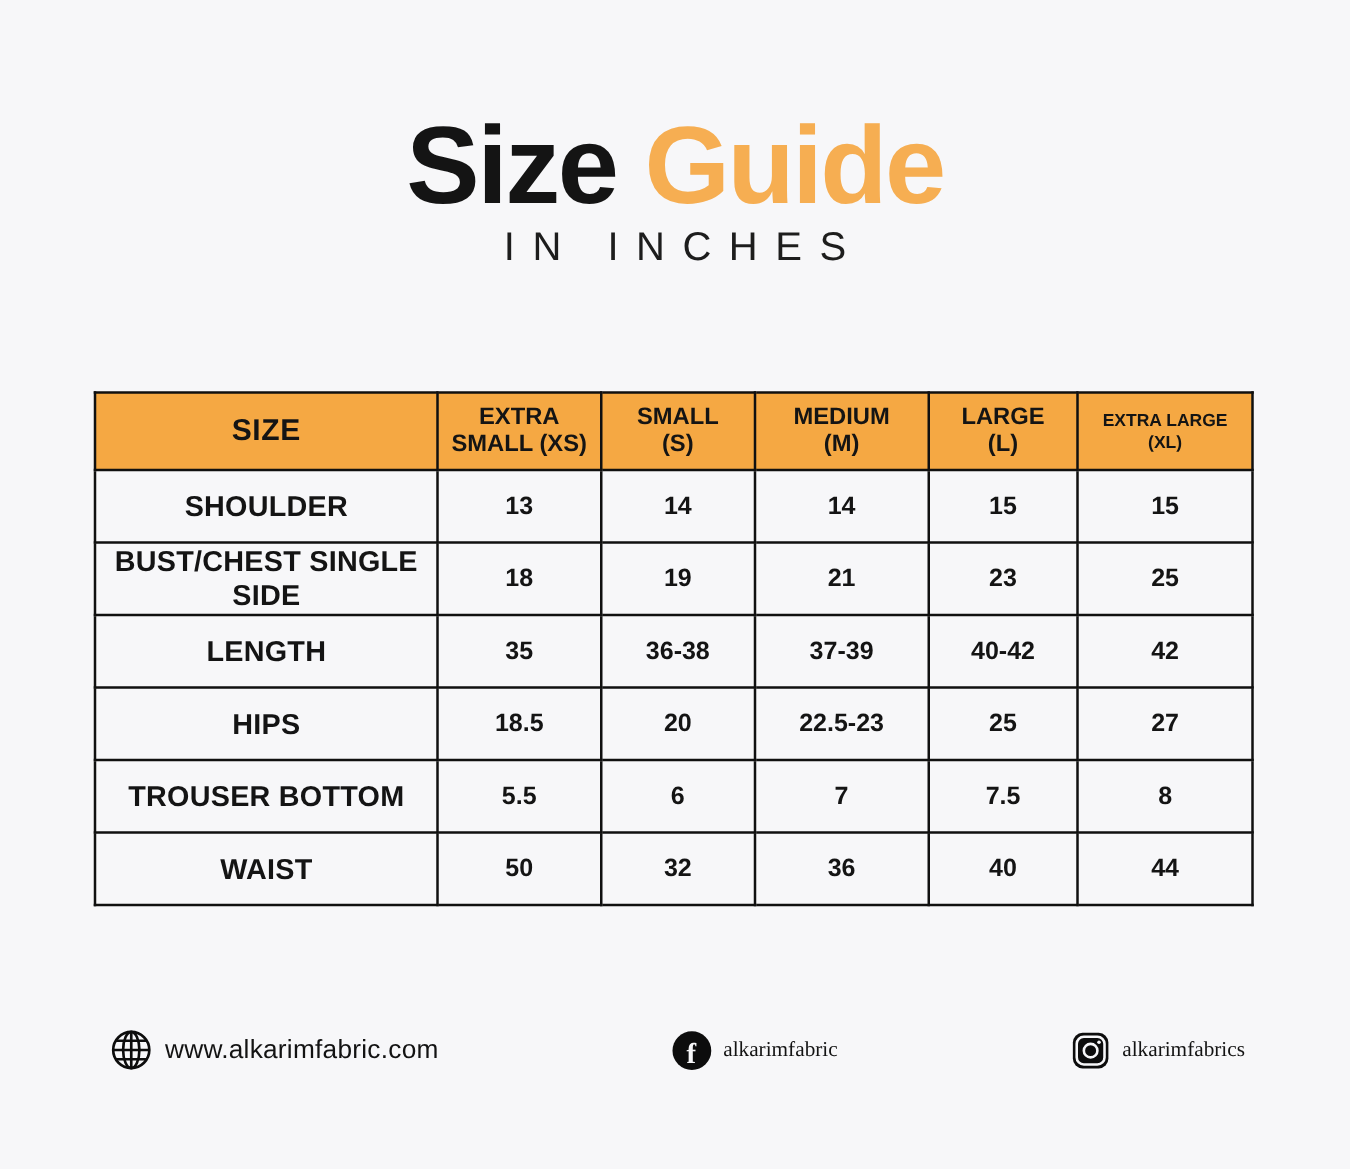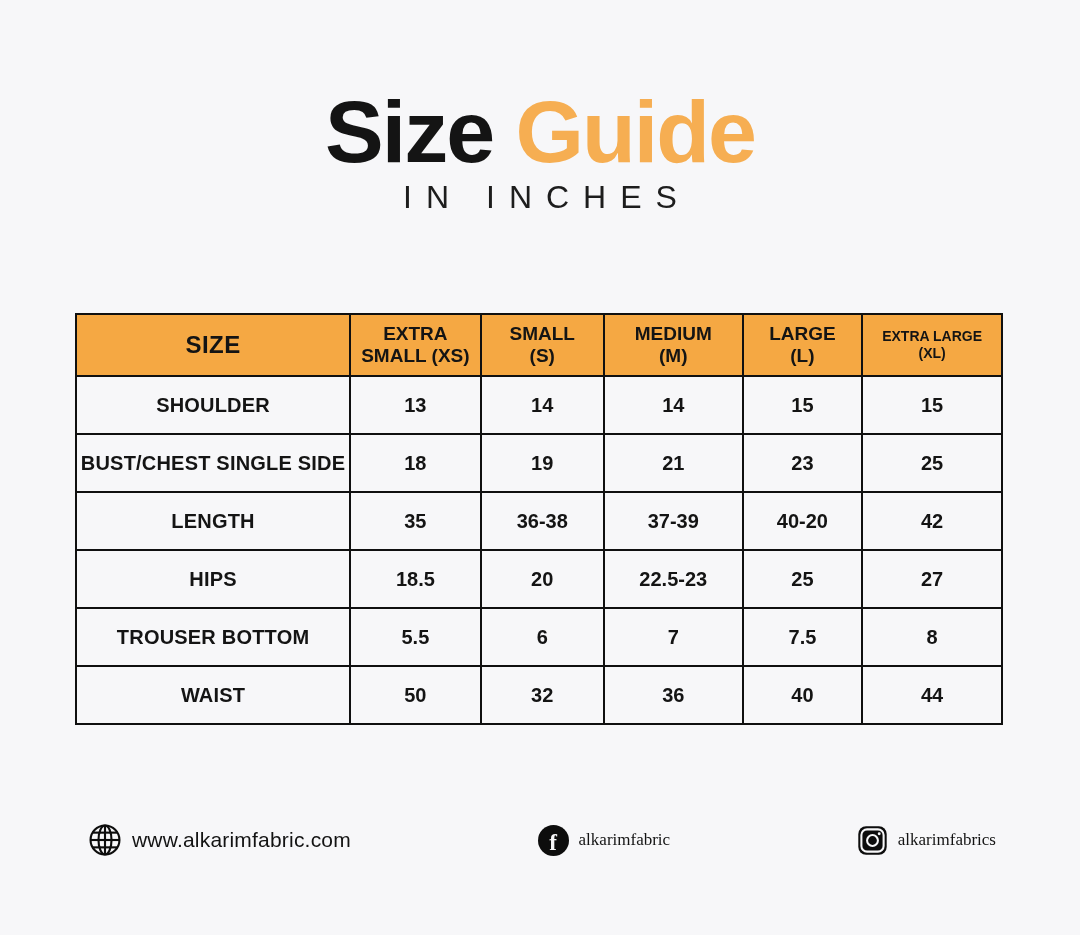--- a/index.html
+++ b/index.html
@@ -44,21 +44,21 @@
     border:2px solid #101010; text-align:center; vertical-align:middle;
     font-weight:700; color:#141414;
   }
   table.size-table thead th {
     background:#f5a843; height:62px; font-size:19px; line-height:1.18;
     padding:2px 4px;
   }
   table.size-table thead th.size-col { font-size:24px; letter-spacing:0.5px; }
   table.size-table thead th.xl-col { font-size:14px; }
   table.size-table tbody th {
-    height:58px; font-size:20px; letter-spacing:0.2px; background:transparent;
+    height:58px; font-size:23px; letter-spacing:0.2px; background:transparent;
   }
   table.size-table tbody td { height:58px; font-size:20px; }
 
   
   .footer {
     position:absolute; left:88px; right:84px; top:818px; height:44px;
     display:flex; justify-content:space-between; align-items:center;
   }
   .footer-item { display:flex; align-items:center; gap:10px;text-align:right; }
   .footer-item .icon { flex:0 0 auto; display:block; }
@@ -118,21 +118,21 @@
             <td>19</td>
             <td>21</td>
             <td>23</td>
             <td>25</td>
           </tr>
           <tr>
             <th>LENGTH</th>
             <td>35</td>
             <td>36-38</td>
             <td>37-39</td>
-            <td>40-20</td>
+            <td>40-42</td>
             <td>42</td>
           </tr>
           <tr>
             <th>HIPS</th>
             <td>18.5</td>
             <td>20</td>
             <td>22.5-23</td>
             <td>25</td>
             <td>27</td>
           </tr>

